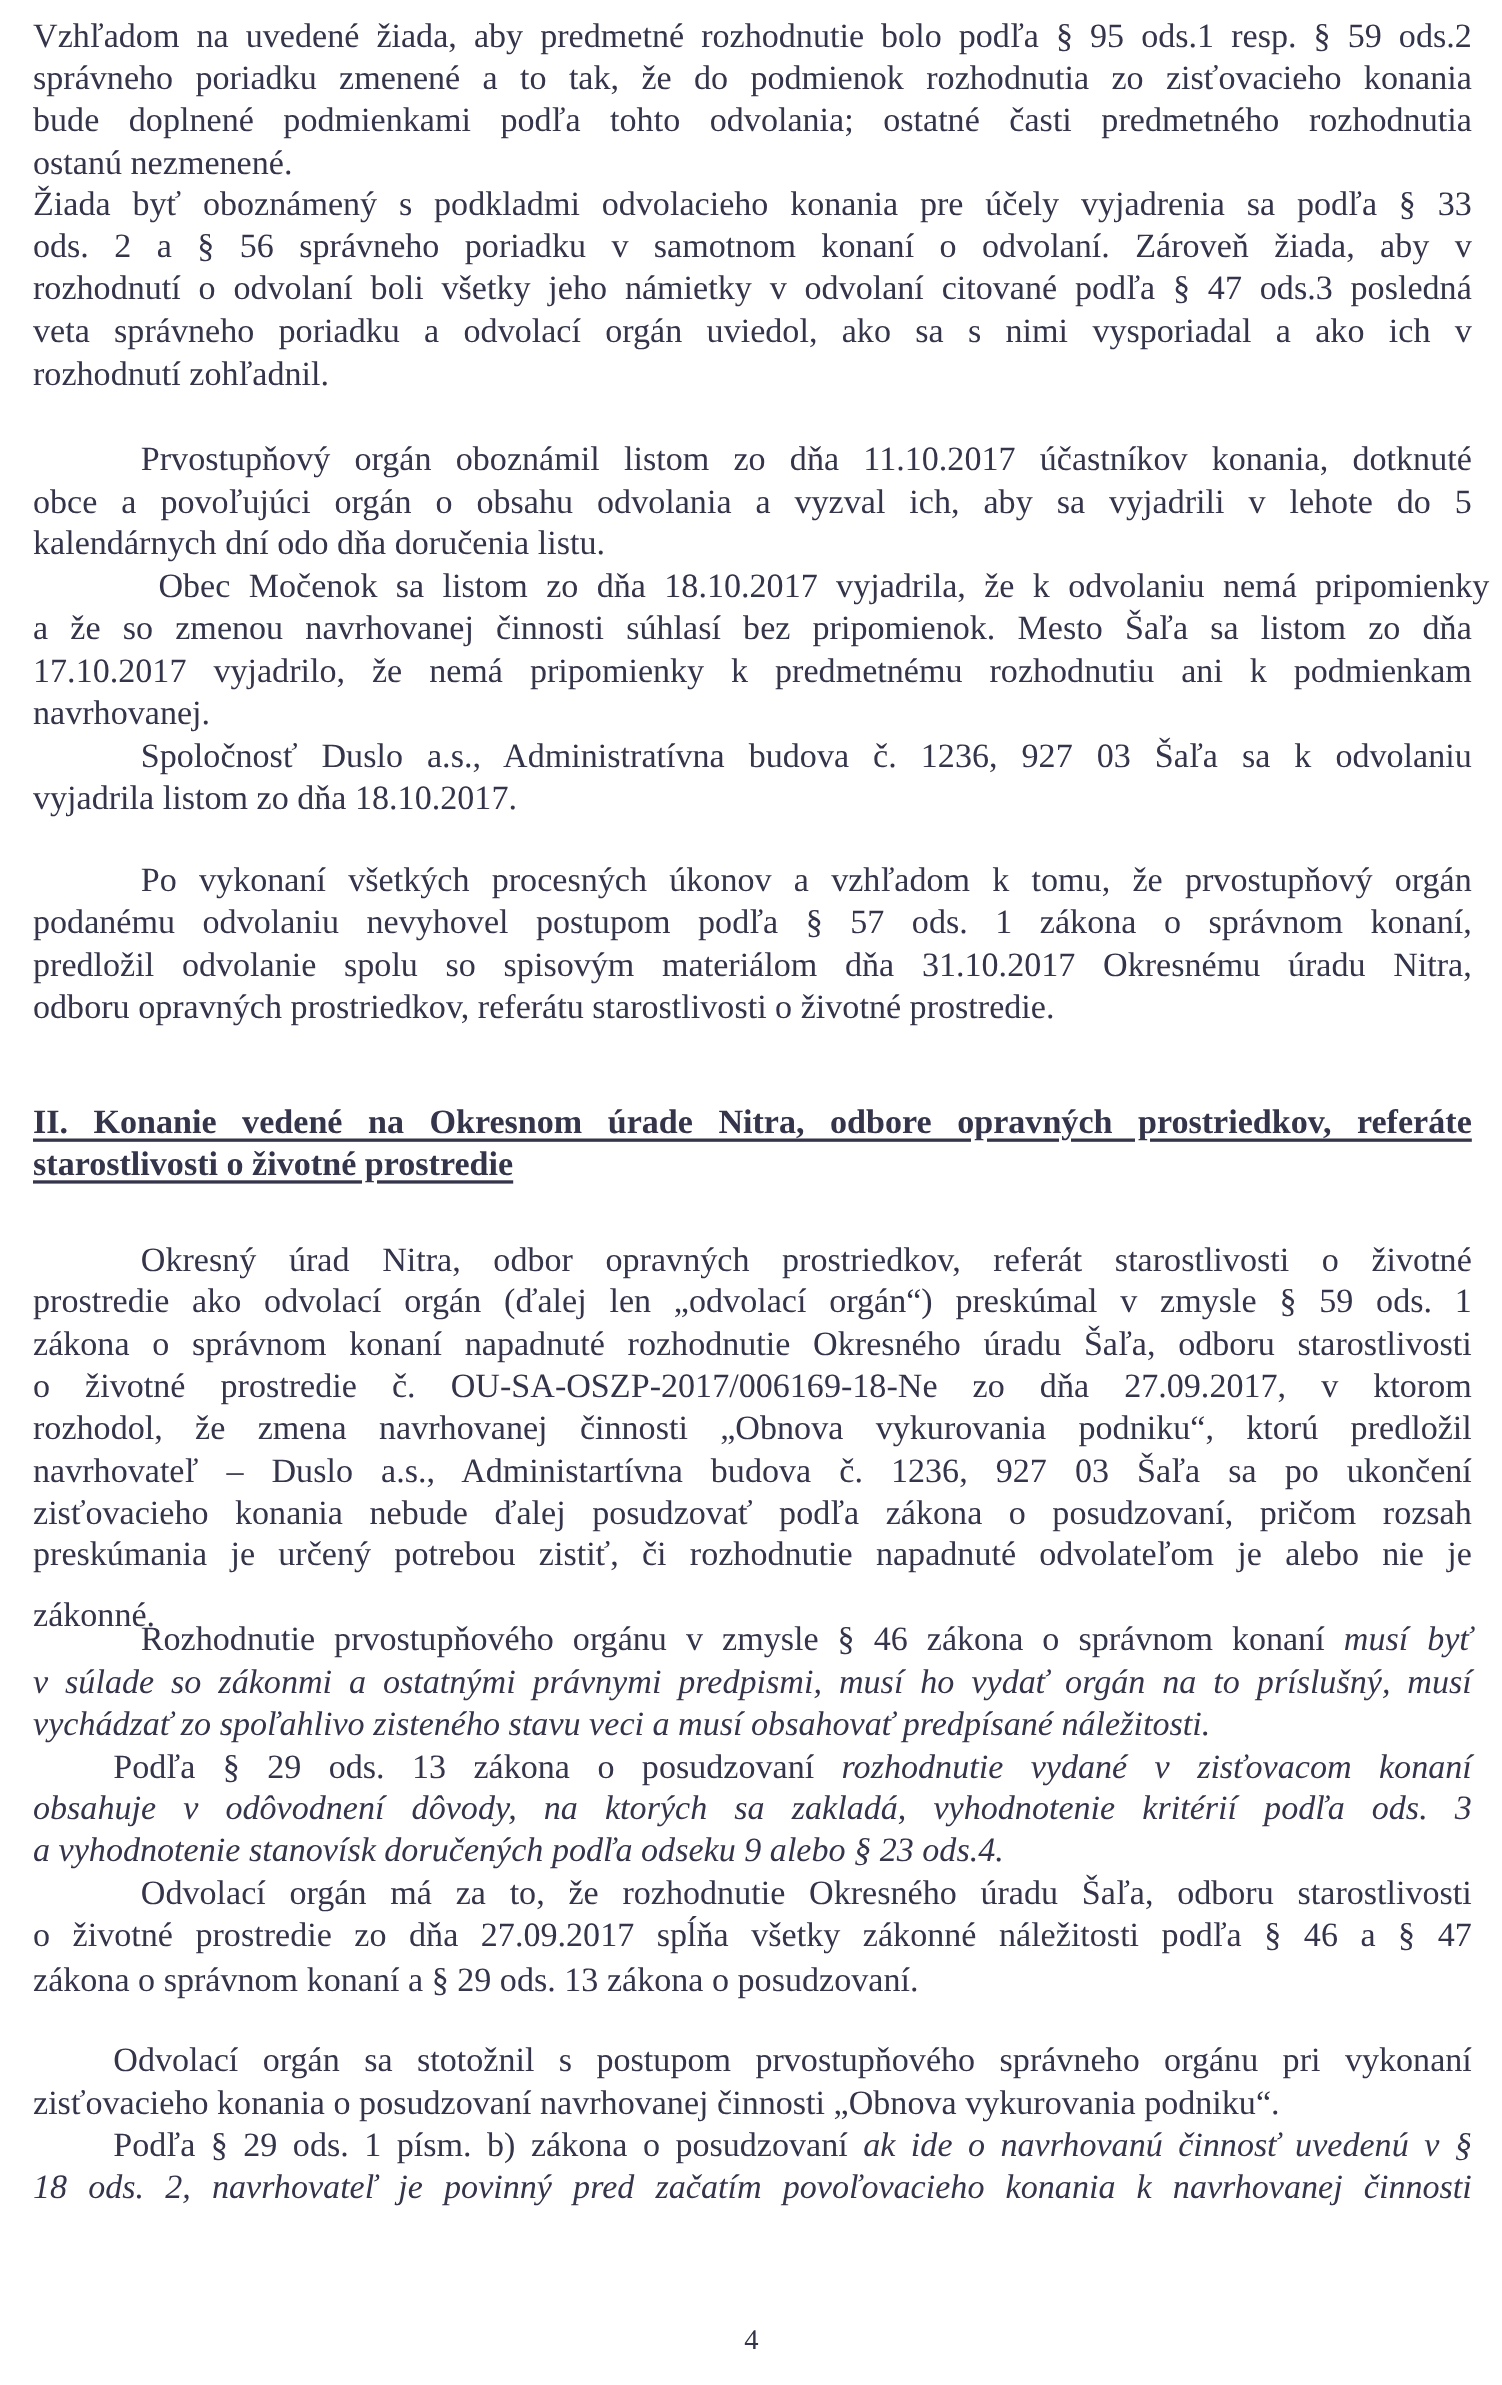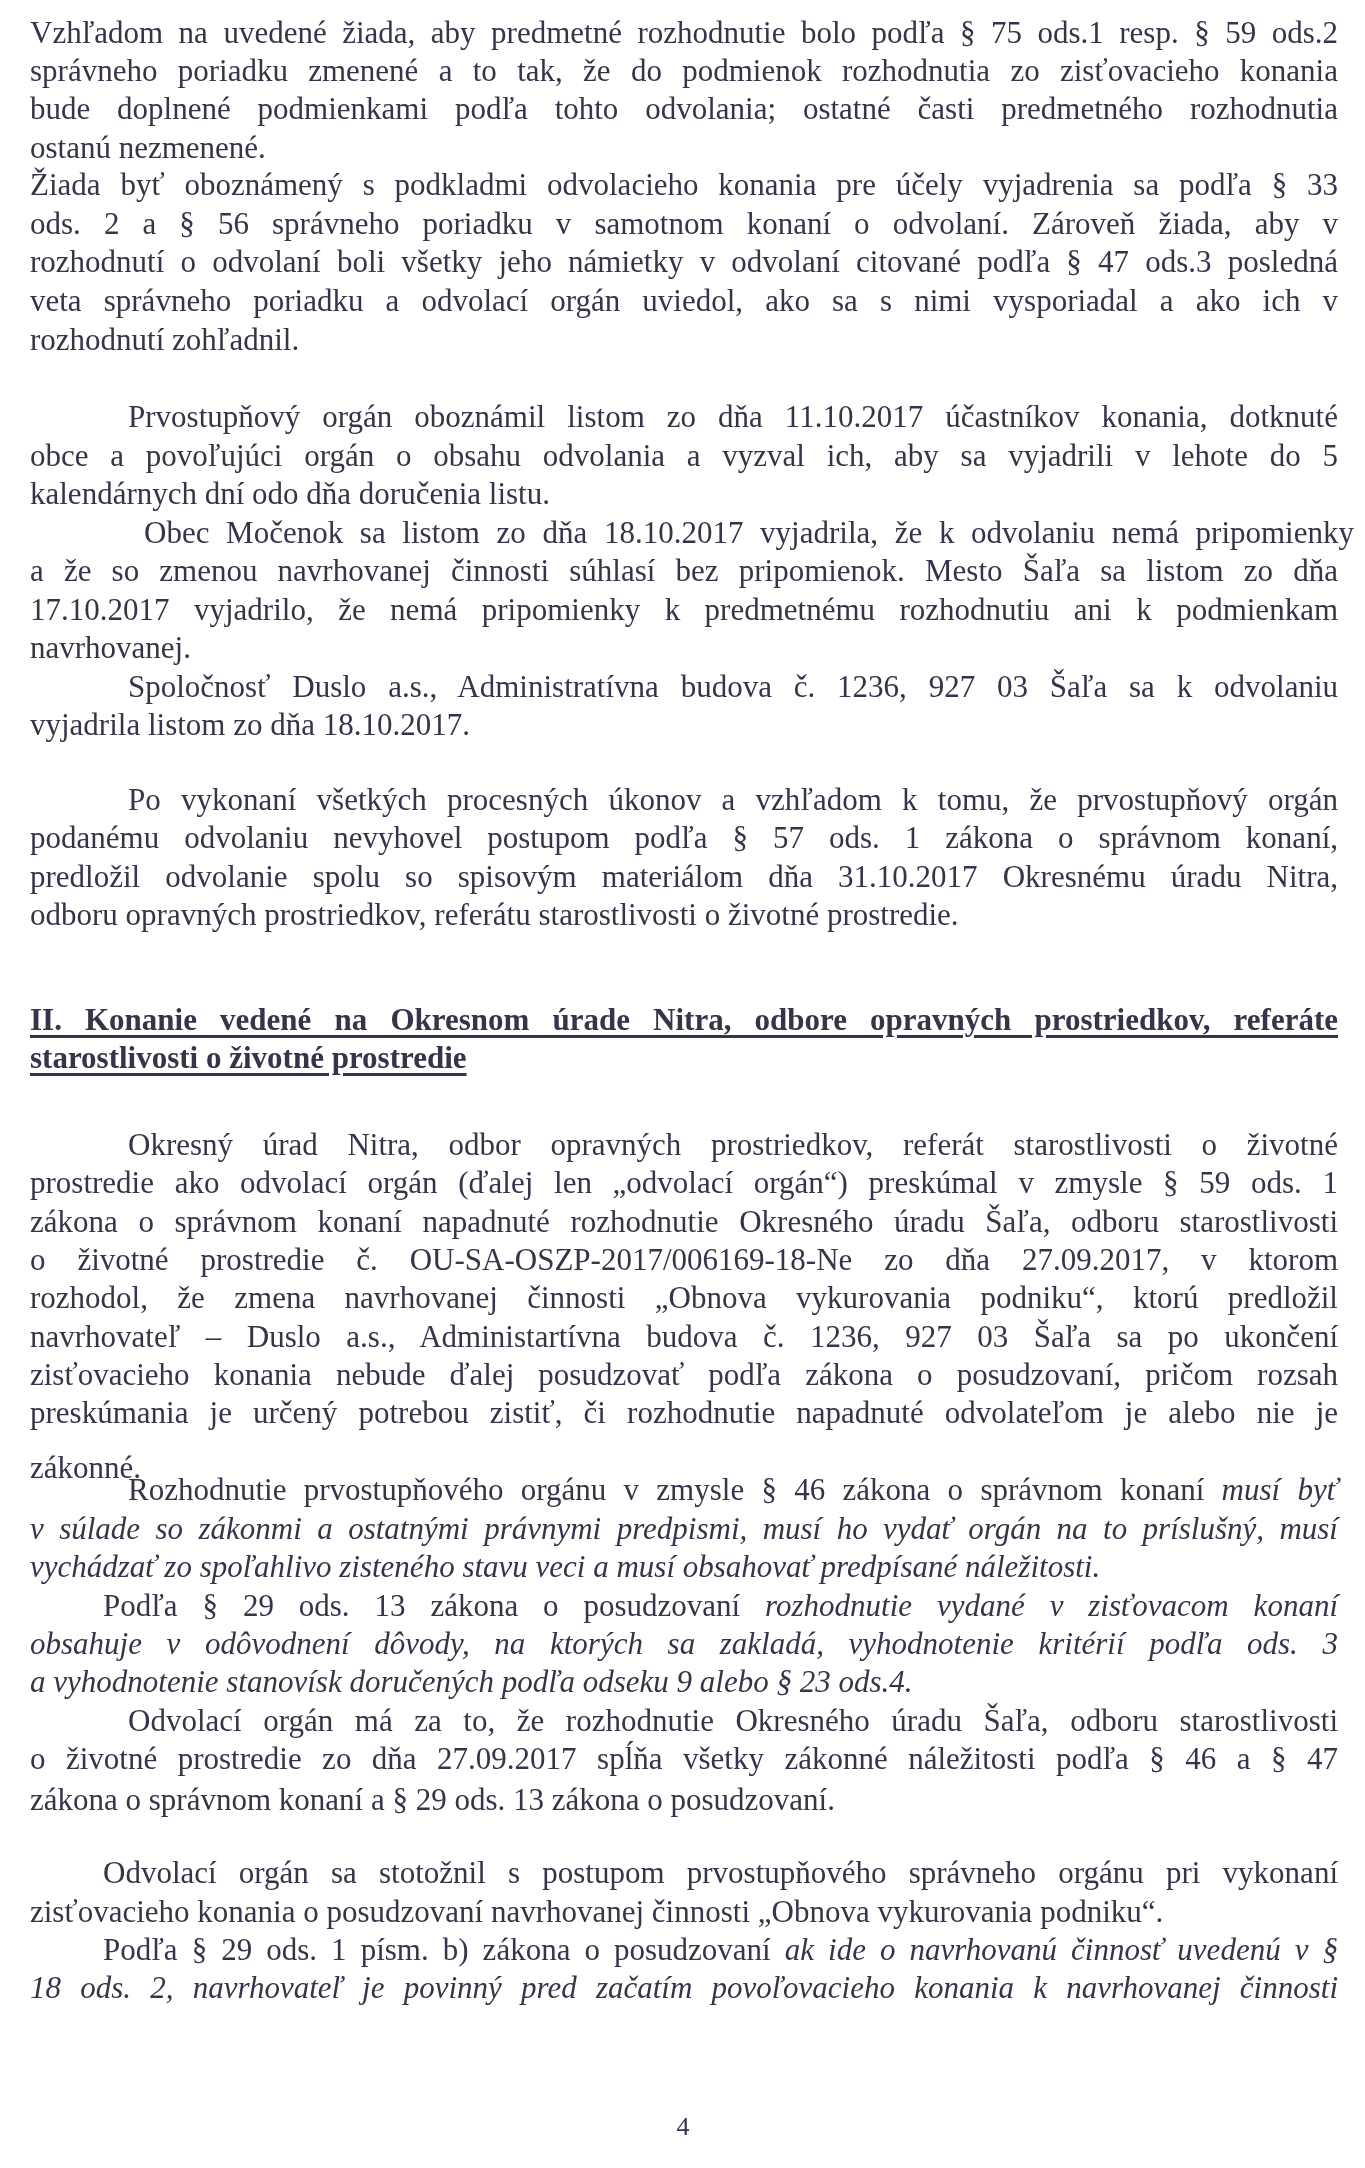--- a/index.html
+++ b/index.html
@@ -15,21 +15,21 @@
   .heading { font-weight: bold; text-decoration: underline; text-decoration-thickness: 3px;
              text-underline-offset: 5px; margin-top: 28px; }
   .pageno { position: absolute; left: 672px; width: 22px; text-align: center;
             font-size: 26px; line-height: 30px; }
 </style>
 </head>
 <body>
 
 <div class="page" id="page">
   <div class="pageno" style="top:2112px">4</div>
-<div class="line" style="top: 14px; white-space: normal; overflow: visible;"><span>Vzhľadom na uvedené žiada, aby predmetné rozhodnutie bolo podľa § 75 ods.1 resp. § 59 ods.2</span></div>
+<div class="line" style="top: 14px; white-space: normal; overflow: visible;"><span>Vzhľadom na uvedené žiada, aby predmetné rozhodnutie bolo podľa § 95 ods.1 resp. § 59 ods.2</span></div>
     <div class="line" style="top: 52px; white-space: normal; overflow: visible;"><span>správneho poriadku zmenené a to tak, že do podmienok rozhodnutia zo zisťovacieho konania</span></div>
     <div class="line" style="top: 90px; white-space: normal; overflow: visible;"><span>bude doplnené podmienkami podľa tohto odvolania; ostatné časti predmetného rozhodnutia</span></div>
     <div class="line last" style="top: 129px; white-space: normal; overflow: visible;"><span>ostanú nezmenené.</span></div>
     <div class="line" style="top: 166px; white-space: normal; overflow: visible;"><span>Žiada byť oboznámený s podkladmi odvolacieho konania pre účely vyjadrenia sa podľa § 33</span></div>
     <div class="line" style="top: 205px; white-space: normal; overflow: visible;"><span>ods. 2 a § 56 správneho poriadku v samotnom konaní o odvolaní. Zároveň žiada, aby v</span></div>
     <div class="line" style="top: 243px; white-space: normal; overflow: visible;"><span>rozhodnutí o odvolaní boli všetky jeho námietky v odvolaní citované podľa § 47 ods.3 posledná</span></div>
     <div class="line" style="top: 282px; white-space: normal; overflow: visible;"><span>veta správneho poriadku a odvolací orgán uviedol, ako sa s nimi vysporiadal a ako ich v</span></div>
     <div class="line last" style="top: 321px; white-space: normal; overflow: visible;"><span>rozhodnutí zohľadnil.</span></div>
     <div class="line ind1" style="top: 398px; white-space: normal; overflow: visible;"><span>Prvostupňový orgán oboznámil listom zo dňa 11.10.2017 účastníkov konania, dotknuté</span></div>
     <div class="line" style="top: 437px; white-space: normal; overflow: visible;"><span>obce a povoľujúci orgán o obsahu odvolania a vyzval ich, aby sa vyjadrili v lehote do 5</span></div>

